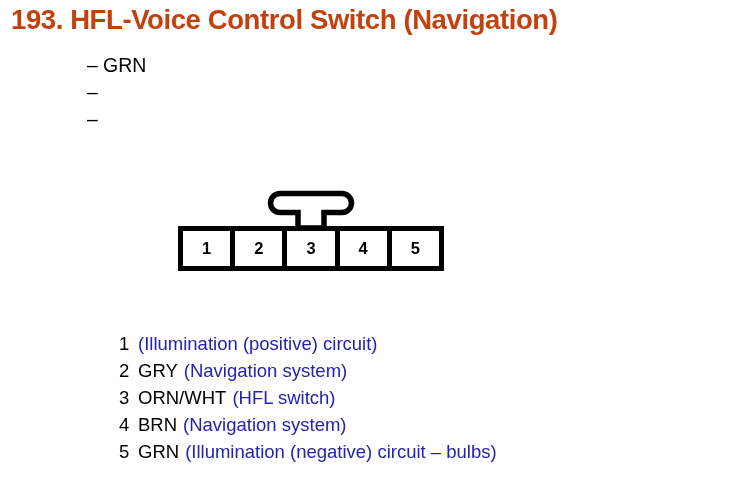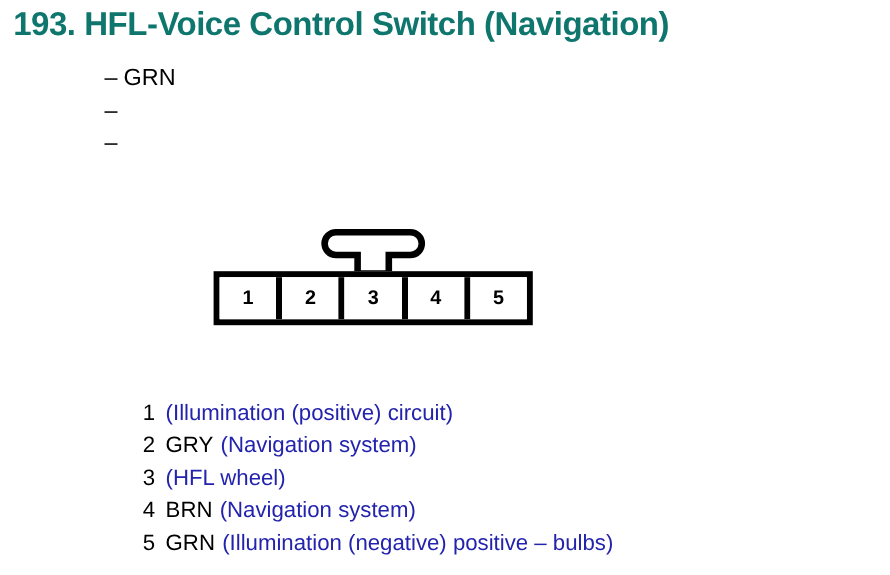--- a/index.html
+++ b/index.html
@@ -21,21 +21,21 @@
   .page-title {
     position: absolute;
     left: 11px;
     top: 3px;
     width: 728px;
     font-size: 27.5px;
     font-weight: bold;
     letter-spacing: -0.4px;
     line-height: 34px;
     white-space: nowrap;
-    color: #0f766e;
+    color: #c2410c;
   }
 
   
   .bullet-list {
     position: absolute;
     left: 87px;
     top: 52px;
     width: 620px;
   }
   .bullet-row {
@@ -172,25 +172,26 @@
     <span class="legend-num">1</span>
     <span class="legend-desc">(Illumination (positive) circuit)</span>
   </div>
   <div class="legend-row">
     <span class="legend-num">2</span>
     <span class="legend-color">GRY</span>
     <span class="legend-desc">(Navigation system)</span>
   </div>
   <div class="legend-row">
     <span class="legend-num">3</span>
-    <span class="legend-desc">(HFL wheel)</span>
+    <span class="legend-color">ORN/WHT</span>
+    <span class="legend-desc">(HFL switch)</span>
   </div>
   <div class="legend-row">
     <span class="legend-num">4</span>
     <span class="legend-color">BRN</span>
     <span class="legend-desc">(Navigation system)</span>
   </div>
   <div class="legend-row">
     <span class="legend-num">5</span>
     <span class="legend-color">GRN</span>
-    <span class="legend-desc">(Illumination (negative) positive – bulbs)</span>
+    <span class="legend-desc">(Illumination (negative) circuit – bulbs)</span>
   </div>
 </div>
 
 </body></html>

